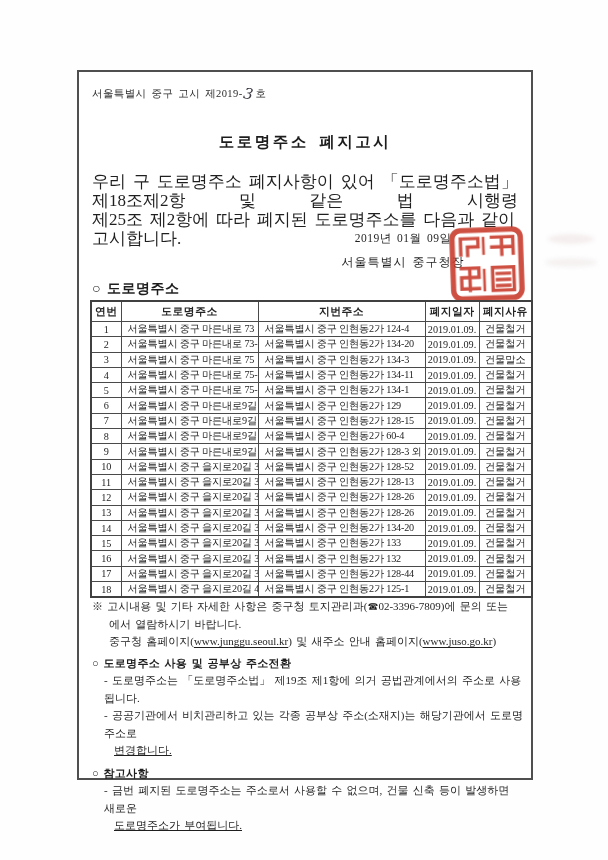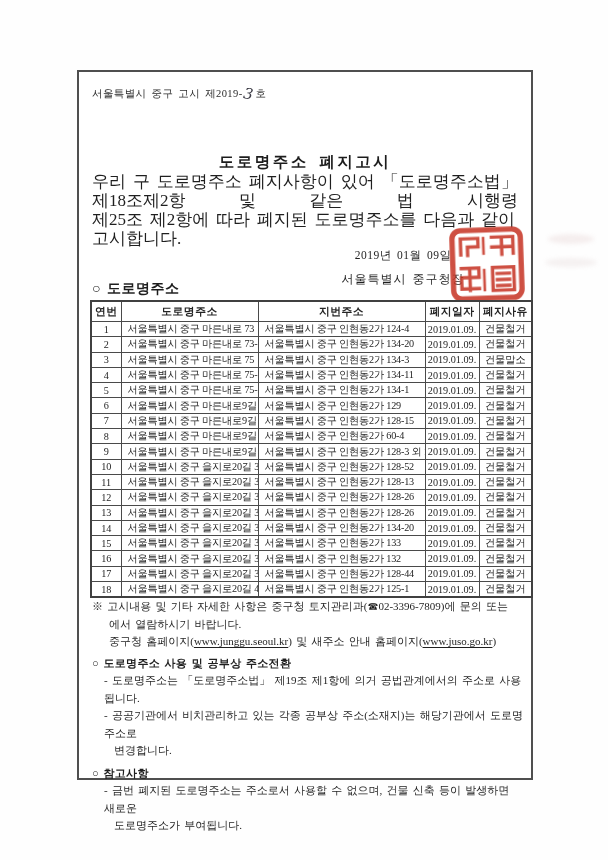--- a/index.html
+++ b/index.html
@@ -30,32 +30,31 @@
     font-style:italic;
     font-size:15px;line-height:10px;
     transform:rotate(10deg) translateY(2px);
     color:#3c3c46;margin:0 2px 0 1px;
   }
   .doc-title{
     position:absolute;left:0;top:60px;width:100%;
     text-align:center;
     font-size:15.5px;font-weight:bold;letter-spacing:2.5px;word-spacing:4px;
     color:#1c1c1c;
-    margin-top:20px;
   }
   .doc-body{
     position:absolute;left:13px;right:13px;top:100px;
     font-size:17px;line-height:19px;word-spacing:2.5px;color:#1f1f1f;
   }
   .doc-body .justify-line{text-align:justify;text-align-last:justify;}
   .date-block{
     position:absolute;left:238px;top:159px;width:172px;
     text-align:center;color:#1f1f1f;
   }
-  .date-line{font-size:11.5px;letter-spacing:.5px;word-spacing:2px;margin-top:17px;}
+  .date-line{font-size:11.5px;letter-spacing:.5px;word-spacing:2px;}
   .signer-line{font-size:12px;margin-top:8px;letter-spacing:1px;word-spacing:2px;}
   .seal{
     position:absolute;left:368px;top:154px;width:80px;height:76px;
     color:#c8392a;
     opacity:.88;
     transform:rotate(-2deg);
     filter:blur(.3px);
     pointer-events:none;
   }
   .section-label{
@@ -86,21 +85,21 @@
   .addr-table td.t-left{text-align:left;padding-left:6px;letter-spacing:-.2px;}
   .notes{
     position:absolute;left:13px;right:8px;top:526px;
     font-size:11px;line-height:17.5px;color:#1f1f1f;word-spacing:1.5px;
   }
   .notes p{margin:0;}
   .note-indent{padding-left:17px;}
   .note-heading{font-weight:bold;margin-top:4px !important;letter-spacing:.3px;}
   .note-heading2{font-weight:bold;margin-top:5px !important;letter-spacing:.3px;}
   .note-item{padding-left:12px;}
-  .note-item-cont{padding-left:22px;}
+  .note-item-cont{padding-left:22px;text-decoration:underline;}
   .url{text-decoration:underline;text-underline-offset:2px;}
   .smudge{
     position:absolute;pointer-events:none;border-radius:50%;
   }
   .smudge-a{left:548px;top:234px;width:46px;height:10px;background:rgba(190,140,140,.14);filter:blur(2px);}
   .smudge-b{left:545px;top:258px;width:52px;height:9px;background:rgba(185,150,150,.12);filter:blur(2px);}
 </style>
 </head>
 <body>
 

